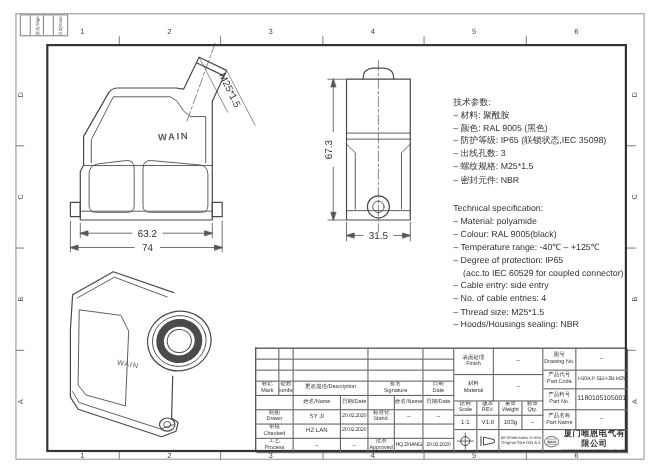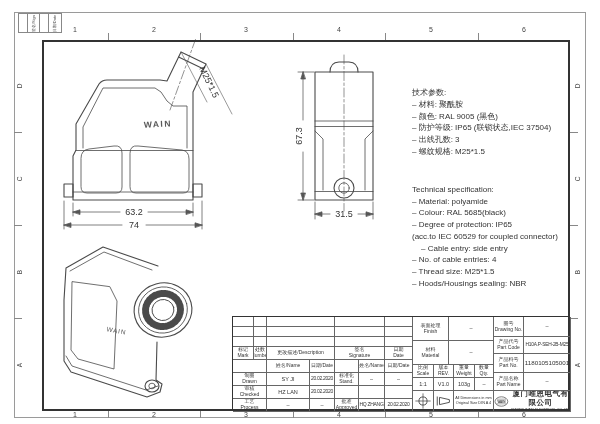--- a/index.html
+++ b/index.html
@@ -180,29 +180,31 @@
     <div class="cc" style="width:10px"></div>
     <div class="cc" style="width:12px">
         <span>日期/Date</span>
       </div>
   </div>
 
   <div class="spec" id="spec-cn">
     <div>技术参数:</div>
     <div>– 材料: 聚酰胺</div>
     <div>– 颜色: RAL 9005 (黑色)</div>
-    <div>– 防护等级: IP65 (联锁状态,IEC 37504)</div>
+    <div>– 防护等级: IP65 (联锁状态,IEC 35098)</div>
     <div>– 出线孔数: 3</div>
     <div>– 螺纹规格: M25*1.5</div>
+    <div>– 密封元件: NBR</div>
   </div>
 
   <div class="spec" id="spec-en">
     <div>Technical specification:</div>
     <div>– Material: polyamide</div>
-    <div>– Colour: RAL 5685(black)</div>
+    <div>– Colour: RAL 9005(black)</div>
+    <div>– Temperature range: -40℃ – +125℃</div>
     <div>– Degree of protection: IP65</div>
     <div>(acc.to IEC 60529 for coupled connector)</div>
     <div>– Cable entry: side entry</div>
     <div>– No. of cable entries: 4</div>
     <div>– Thread size: M25*1.5</div>
     <div>– Hoods/Housings sealing: NBR</div>
   </div>
 
   <div class="tb">
 

